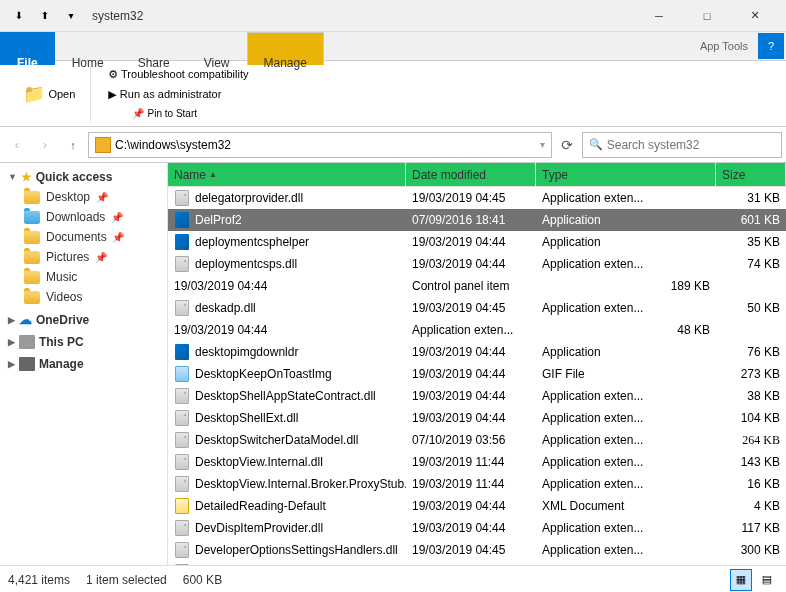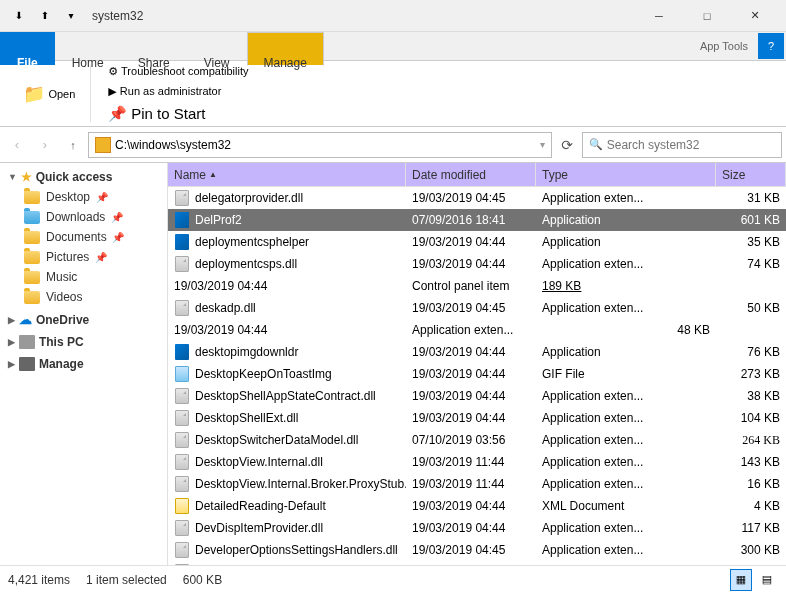--- a/index.html
+++ b/index.html
@@ -236,21 +236,21 @@
     
     .file-list-area {
       flex: 1;
       overflow-y: auto;
       position: relative;
     }
     .file-list-header {
       display: grid;
       grid-template-columns: 1fr 130px 180px 70px;
       border-bottom: 1px solid #e0e0e0;
-      background: #c4b5fd;
+      background: #22c55e;
       position: sticky; top: 0; z-index: 1;
       height: 24px;
     }
     .file-list-header-cell {
       padding: 4px 6px;
       font-size: 12px; font-weight: 400; color: #333;
       cursor: pointer;
       border-right: 1px solid #e0e0e0;
       display: flex; align-items: center; gap: 3px;
       white-space: nowrap; overflow: hidden;
@@ -380,21 +380,21 @@
     <div class="ribbon-group">
       <button class="ribbon-btn">
         <span style="font-size:18px;">📁</span>
         <span style="font-size:11px;">Open</span>
       </button>
     </div>
     <div class="ribbon-group">
       <div class="ribbon-small-btns">
         <button class="ribbon-btn" style="font-size:11px;">⚙ Troubleshoot compatibility</button>
         <button class="ribbon-btn" style="font-size:11px;">▶ Run as administrator</button>
-        <button class="ribbon-btn" style="font-size:15px;">📌 Pin to Start</button>
+        <button class="ribbon-btn" style="font-size:10px;margin-left:24px;">📌 Pin to Start</button>
       </div>
     </div>
   </div>
 </div>
 
 <div class="address-bar-area">
   <button class="nav-btn disabled">‹</button>
   <button class="nav-btn disabled">›</button>
   <button class="nav-btn up-btn">↑</button>
   <div class="address-box">
@@ -559,21 +559,21 @@
         <span>74 KB</span>
       </div>
     </div>
         <div class="file-row">
       <div class="file-cell">
         <span>19/03/2019 04:44</span>
       </div>
       <div class="file-cell">
         <span>Control panel item</span>
       </div>
-      <div class="file-cell" style="justify-content:flex-start;text-decoration:underline;">
+      <div class="file-cell" style="justify-content:flex-end;">
         <span>189 KB</span>
       </div>
     </div>
         <div class="file-row">
       <div class="file-cell">
         <div class="file-icon">
               <div class="dll-icon"></div>
             </div>
         <span>deskadp.dll</span>
       </div>

